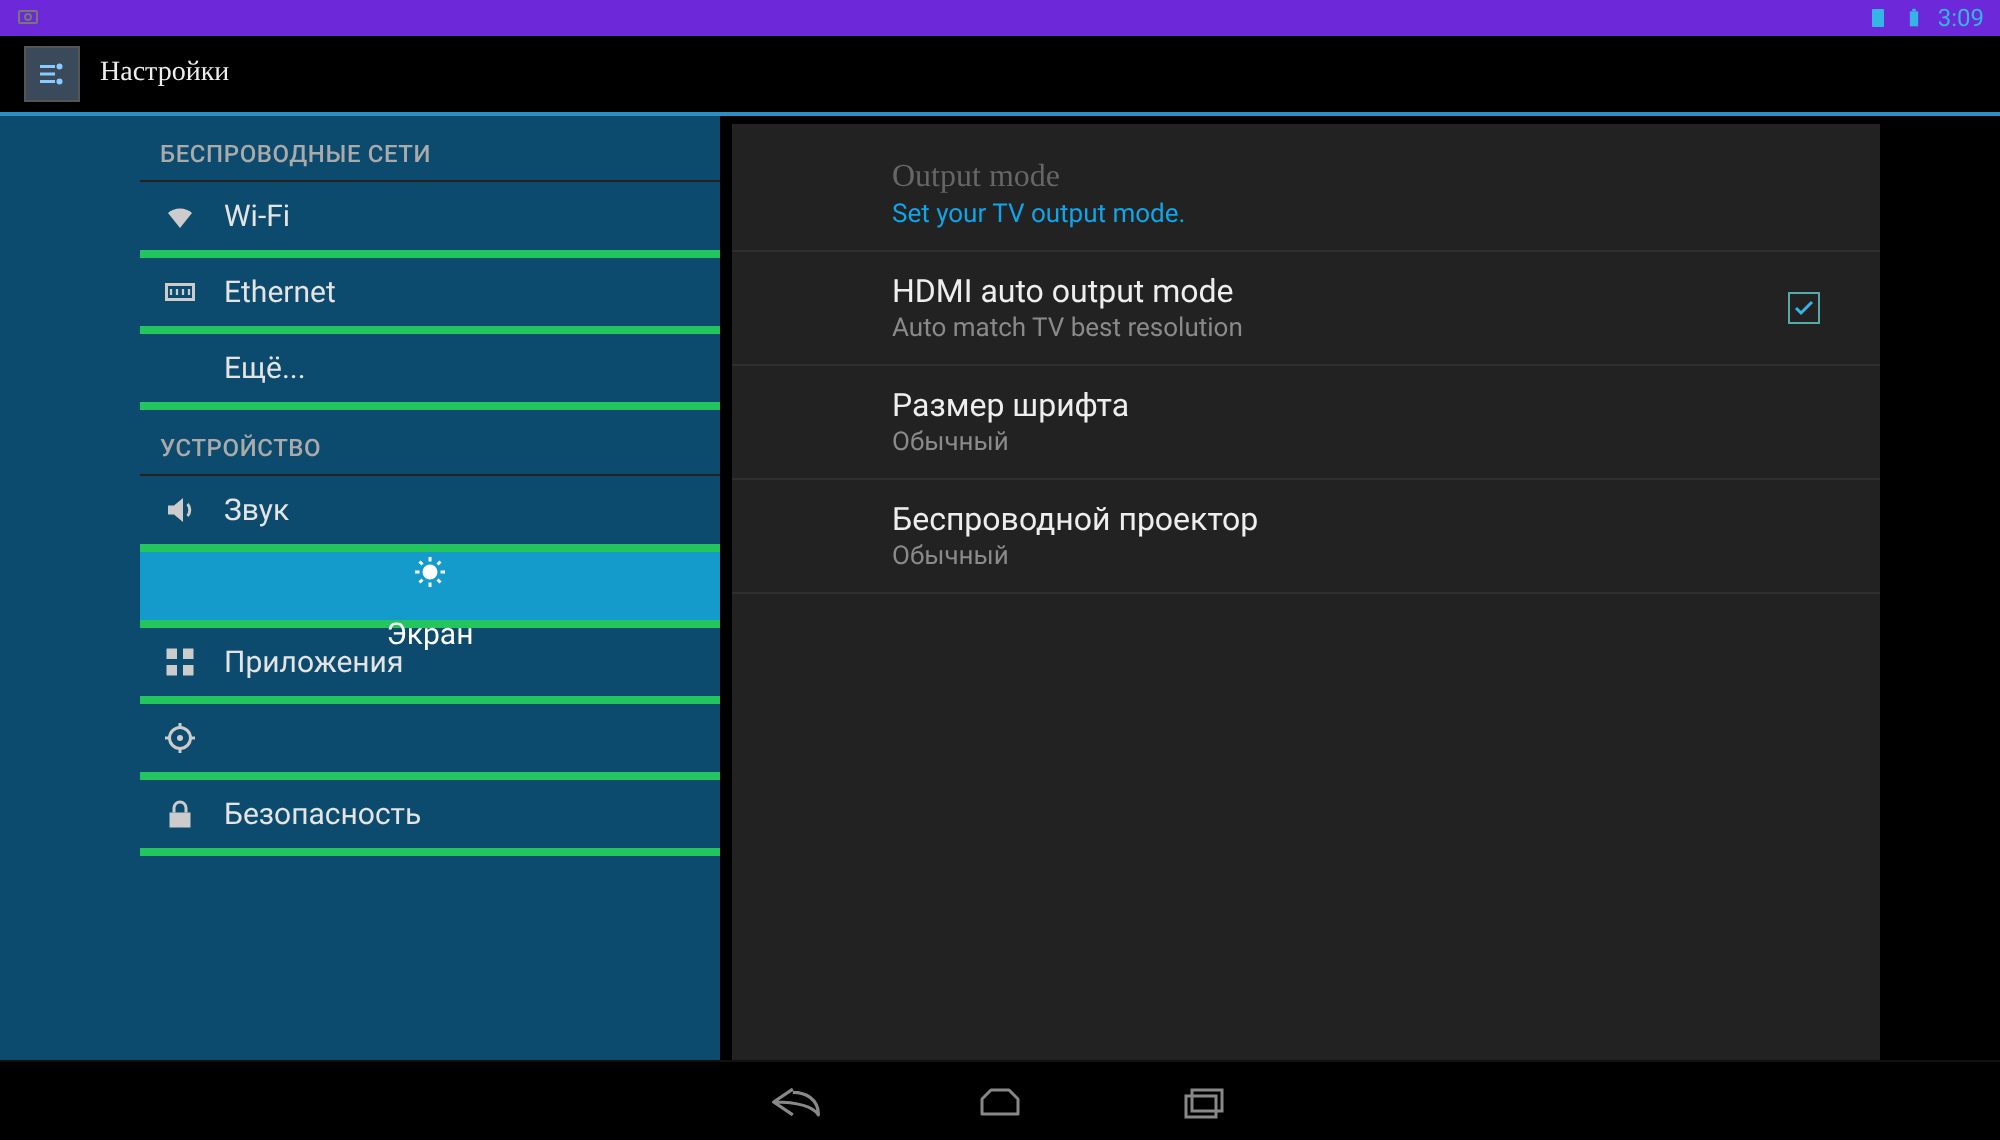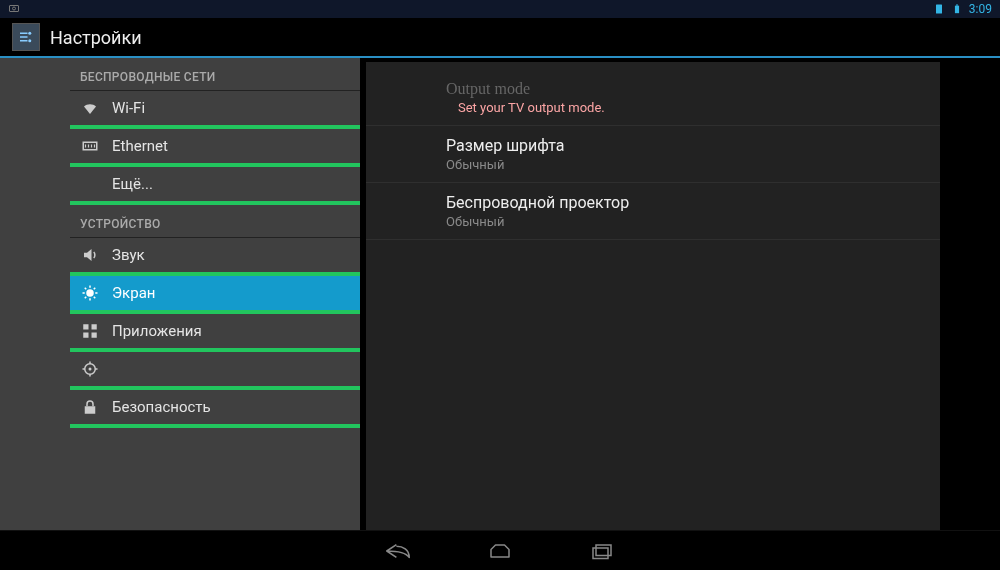--- a/index.html
+++ b/index.html
@@ -1,38 +1,38 @@
 <!DOCTYPE html>
 <html><head>
 <meta charset="utf-8">
 <style>
   * { margin: 0; padding: 0; box-sizing: border-box; }
   html, body { width: 1000px; height: 570px; background: #000; font-family: Roboto, Arial, sans-serif; overflow: hidden; }
-  .statusbar { height: 18px; background: #0f172a; display: flex; align-items: center; justify-content: space-between; padding: 0 8px; color: #33b5e5; font-size: 12px; }
+  .statusbar { height: 18px; background: #6d28d9; display: flex; align-items: center; justify-content: space-between; padding: 0 8px; color: #33b5e5; font-size: 12px; }
   .statusbar .left { color: #888; font-size: 11px; }
   .statusbar .right { display: flex; align-items: center; gap: 6px; }
   .sb-icon { width: 12px; height: 12px; display: inline-flex; align-items: center; justify-content: center; }
   .header { height: 40px; display: flex; align-items: center; padding: 0 12px; gap: 10px; border-bottom: 2px solid #2a8fc4; }
   .app-icon { width: 28px; height: 28px; background: #3a4a5a; border: 1px solid #555; display: flex; align-items: center; justify-content: center; }
   .app-icon svg { width: 18px; height: 18px; }
-  .header-title { color: #eee; font-size: 18px; }
+  .header-title { color: #eee; font-size: 14px; font-family: Liberation Serif, serif; }
   .content { display: flex; height: 472px; }
-  .sidebar { width: 360px; background: #404040; overflow: hidden; padding-left: 70px; }
+  .sidebar { width: 360px; background: #0c4a6e; overflow: hidden; padding-left: 70px; }
   .section-header { color: #aaa; font-size: 12px; font-weight: 500; letter-spacing: 0.3px; padding: 12px 10px 6px 10px; border-bottom: 1px solid #222; }
   .sidebar-item { display: flex; align-items: center; height: 38px; padding: 0 10px; gap: 12px; color: #e4e4e4; font-size: 15px; border-bottom: 4px solid #22c55e; cursor: pointer; }
-  .sidebar-item.selected { background: #149bcc; color: #fff; }
+  .sidebar-item.selected { background: #149bcc; color: #fff; flex-direction: column; }
   .sidebar-item .icon { width: 20px; height: 20px; display: flex; align-items: center; justify-content: center; color: #ccc; flex-shrink: 0; }
   .sidebar-item.selected .icon { color: #fff; }
   .sidebar-item.more { padding-left: 42px; }
   .detail { flex: 1; background: #222; margin: 4px 60px 0 6px; padding: 8px 0; overflow: hidden; }
   .detail-item { padding: 10px 20px 10px 80px; border-bottom: 1px solid #2f2f2f; position: relative; cursor: pointer; }
   .detail-item .title { color: #eee; font-size: 16px; }
   .detail-item .sub { color: #8a8a8a; font-size: 13px; margin-top: 2px; }
   .detail-item.disabled .title { color: #666; font-family: Liberation Serif, serif; }
-  .detail-item.disabled .sub { color: #fca5a5; margin-left: 12px; }
+  .detail-item.disabled .sub { color: #0ea5e9; }
   .checkbox { position: absolute; right: 30px; top: 50%; transform: translateY(-50%); width: 16px; height: 16px; border: 1px solid #5aa; display: flex; align-items: center; justify-content: center; }
   .checkbox svg { width: 12px; height: 12px; }
   .navbar { height: 40px; background: #000; display: flex; align-items: center; justify-content: center; gap: 70px; border-top: 1px solid #111; }
   .nav-btn { width: 32px; height: 24px; display: flex; align-items: center; justify-content: center; cursor: pointer; }
   .nav-btn svg { stroke: #888; fill: none; stroke-width: 2; }
 </style>
 </head>
 <body>
 
 <div class="statusbar">
@@ -142,20 +142,29 @@
         </span>
         <span>Безопасность</span>
       </div>
     </div>
   <div class="detail" id="detail">
       <div class="detail-item disabled">
         <div class="title">Output mode</div>
         <div class="sub">Set your TV output mode.</div>
       </div>
       <div class="detail-item">
+        <div class="title">HDMI auto output mode</div>
+        <div class="sub">Auto match TV best resolution</div>
+        <div class="checkbox">
+          <svg viewBox="0 0 24 24">
+            <path d="M4 12l5 5L20 6" stroke="#33b5e5" stroke-width="3" fill="none"></path>
+          </svg>
+        </div>
+      </div>
+      <div class="detail-item">
         <div class="title">Размер шрифта</div>
         <div class="sub">Обычный</div>
       </div>
       <div class="detail-item">
         <div class="title">Беспроводной проектор</div>
         <div class="sub">Обычный</div>
       </div>
     </div>
 </div>
 

